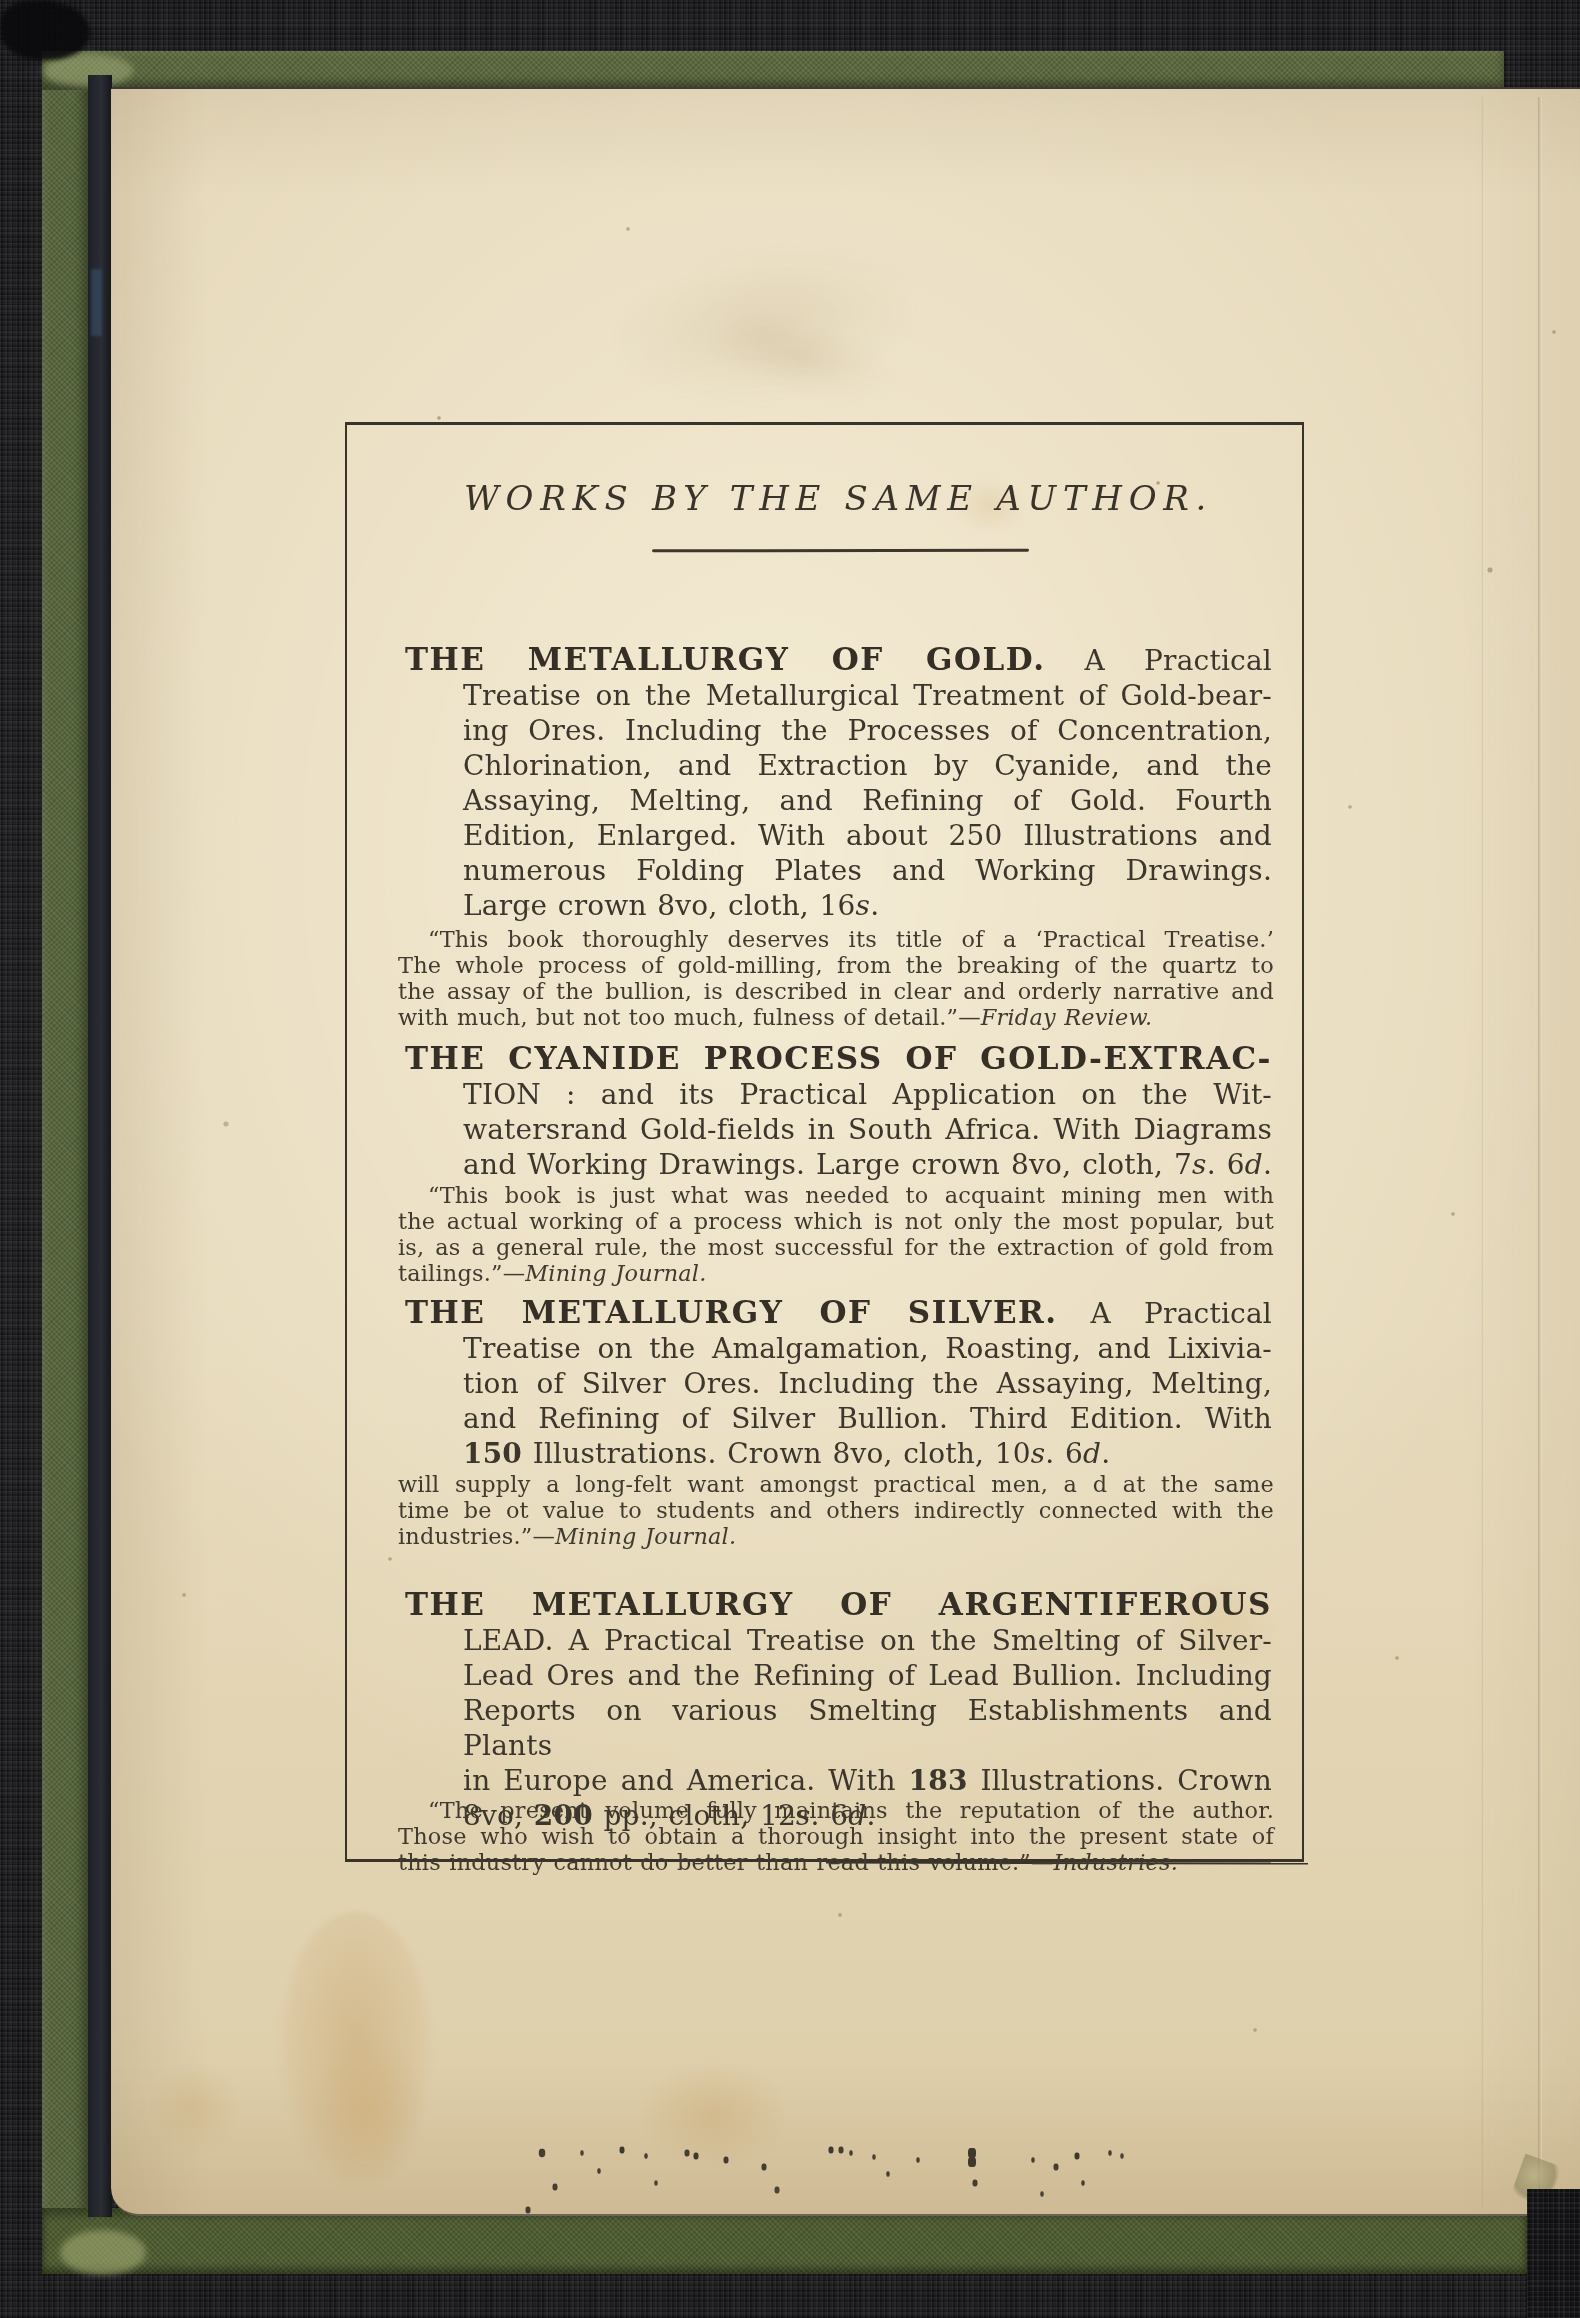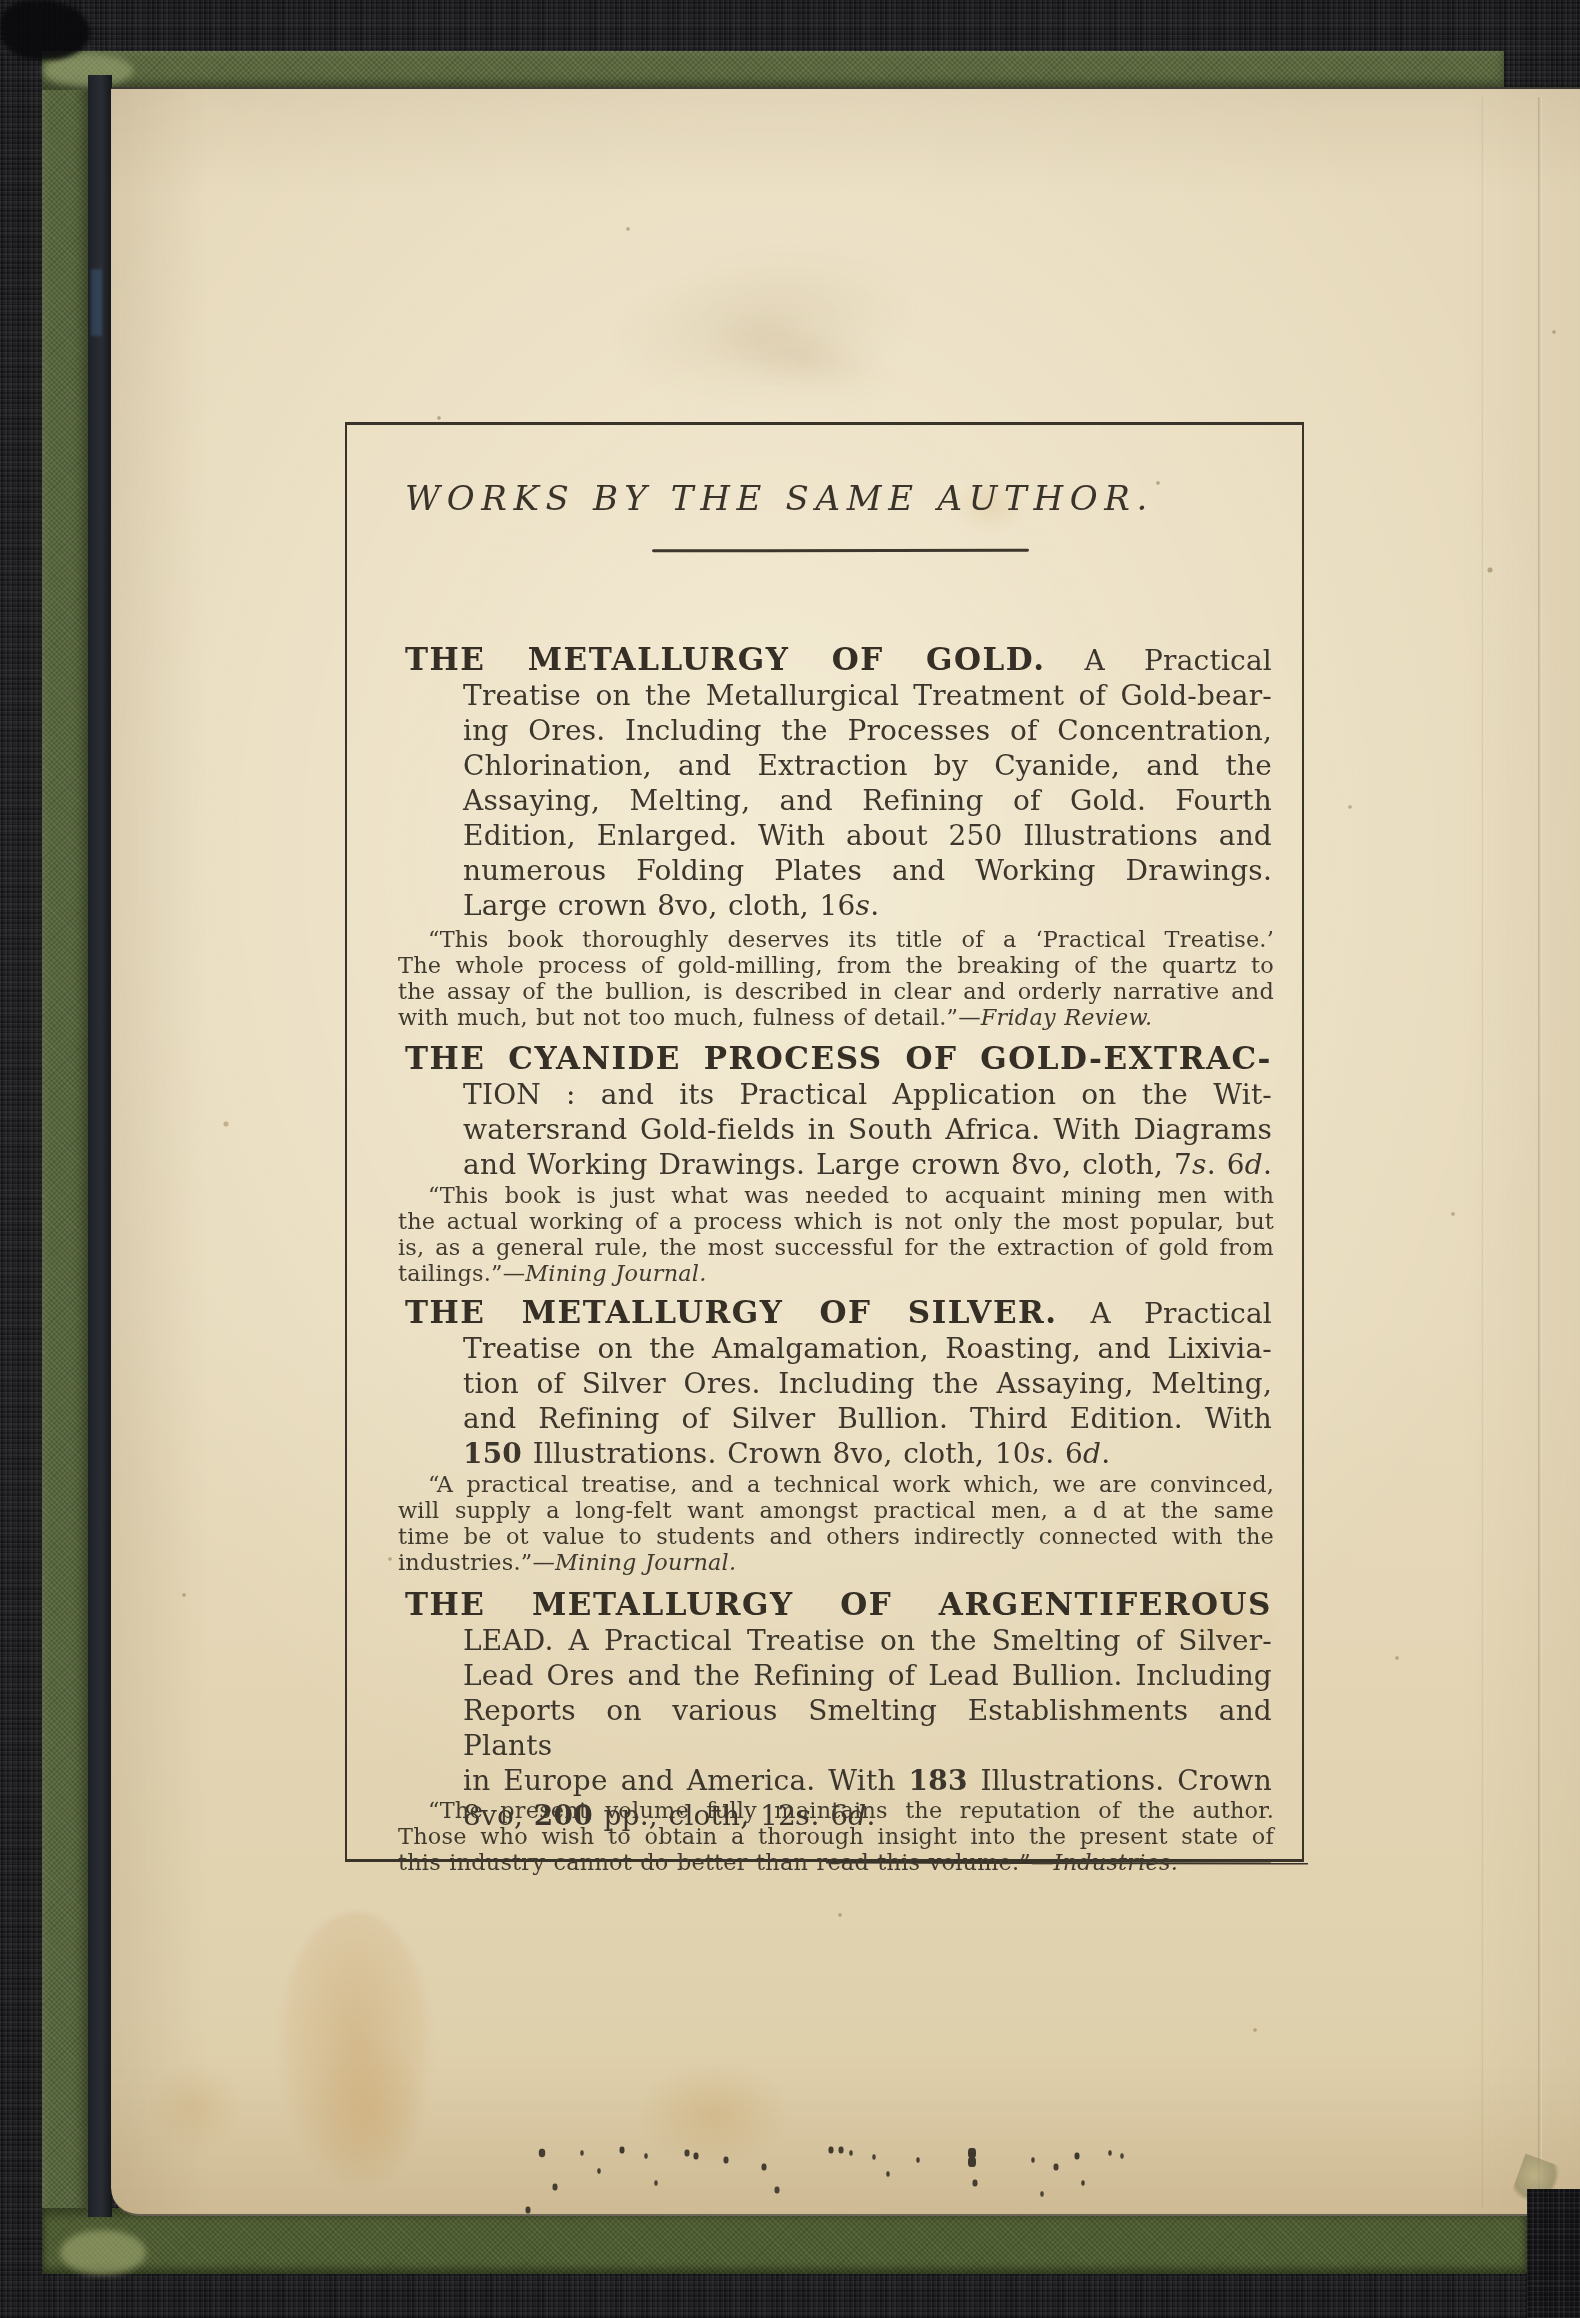--- a/index.html
+++ b/index.html
@@ -96,21 +96,21 @@
       719px 2059px 0 1.5px #3f382d, 729px 2059px 0 1.5px #453d31, 739px 2062px 0 0.7px #453d31,
       762px 2066px 0 0.7px #4a4236, 776px 2083px 0 0.7px #453d31, 806px 2069px 0 0.7px #453d31,
       860px 2062px 0 3px #3f382d, 860px 2071px 0 3px #3f382d, 863px 2092px 0 1.5px #453d31,
       921px 2069px 0 0.7px #453d31, 930px 2103px 0 0.7px #4a4236, 944px 2076px 0 1.5px #453d31,
       965px 2065px 0 1.5px #3f382d, 971px 2092px 0 0.7px #453d31, 998px 2062px 0 0.7px #453d31,
       1010px 2065px 0 0.7px #4a4236, 416px 2119px 0 1.5px #453d31;}
   
   #frame{position:absolute;left:345px;top:422px;width:959px;height:1440px;box-sizing:border-box;
     border:2.2px solid #39332a;border-top-width:3px;border-bottom-width:3px;}
   #frame-extra{position:absolute;left:826px;top:1862px;width:482px;height:2.2px;background:#39332a;transform:rotate(0.12deg);}
-  #page-heading{position:absolute;left:405px;top:478px;width:867px;text-align:left;
+  #page-heading{position:absolute;left:405px;top:478px;width:867px;text-align:center;
     font-style:italic;font-size:34px;letter-spacing:6.7px;color:#3a3329;white-space:nowrap;}
   #heading-divider{position:absolute;left:652px;top:549px;width:377px;height:3px;background:#3d362b;border-radius:1.5px;transform:rotate(-0.1deg);}
   .entry,.quote{position:absolute;box-sizing:border-box;color:#3d362c;margin-top:40px;}
   .entry{left:405px;width:867px;padding-left:58px;}
   .quote{left:398px;width:876px;color:#413a2f;}
   .entry .ln{font-size:28px;line-height:35px;letter-spacing:0.2px;word-spacing:1.5px;}
   .quote .ln{font-size:22.4px;line-height:26px;letter-spacing:0.2px;word-spacing:1.1px;}
   .ln.just{text-align:justify;text-align-last:justify;}
   .ln.left{text-align:left;text-align-last:left;}
   .ln.head{margin-left:-58px;}
@@ -192,21 +192,20 @@
         <div class="ln left"><span class="seg-r">tailings.”—</span><span class="seg-i">Mining Journal.</span></div>
       </div>
       <div class="entry e2">
         <div class="ln just head"><span class="seg-b">THE METALLURGY OF SILVER.</span><span class="seg-r"> A Practical</span></div>
         <div class="ln just"><span class="seg-r">Treatise on the Amalgamation, Roasting, and Lixivia-</span></div>
         <div class="ln just"><span class="seg-r">tion of Silver Ores. Including the Assaying, Melting,</span></div>
         <div class="ln just"><span class="seg-r">and Refining of Silver Bullion. Third Edition. With</span></div>
         <div class="ln left"><span class="seg-b">150</span><span class="seg-r"> Illustrations. Crown 8vo, cloth, 10</span><span class="seg-i">s</span><span class="seg-r">. 6</span><span class="seg-i">d</span><span class="seg-r">.</span></div>
       </div>
       <div class="quote q2">
-        <div class="ln just first"><span class="seg-r">“A practical treatise, and a technical work which, we are convinced,</span></div>
         <div class="ln just"><span class="seg-r">will supply a long-felt want amongst practical men, a d at the same</span></div>
         <div class="ln just"><span class="seg-r">time be ot value to students and others indirectly connected with the</span></div>
         <div class="ln left"><span class="seg-r">industries.”—</span><span class="seg-i">Mining Journal.</span></div>
       </div>
       <div class="entry e3">
         <div class="ln just head"><span class="seg-b">THE METALLURGY OF ARGENTIFEROUS</span></div>
         <div class="ln just"><span class="seg-r">LEAD. A Practical Treatise on the Smelting of Silver-</span></div>
         <div class="ln just"><span class="seg-r">Lead Ores and the Refining of Lead Bullion. Including</span></div>
         <div class="ln just"><span class="seg-r">Reports on various Smelting Establishments and Plants</span></div>
         <div class="ln just"><span class="seg-r">in Europe and America. With </span><span class="seg-b">183</span><span class="seg-r"> Illustrations. Crown</span></div>

